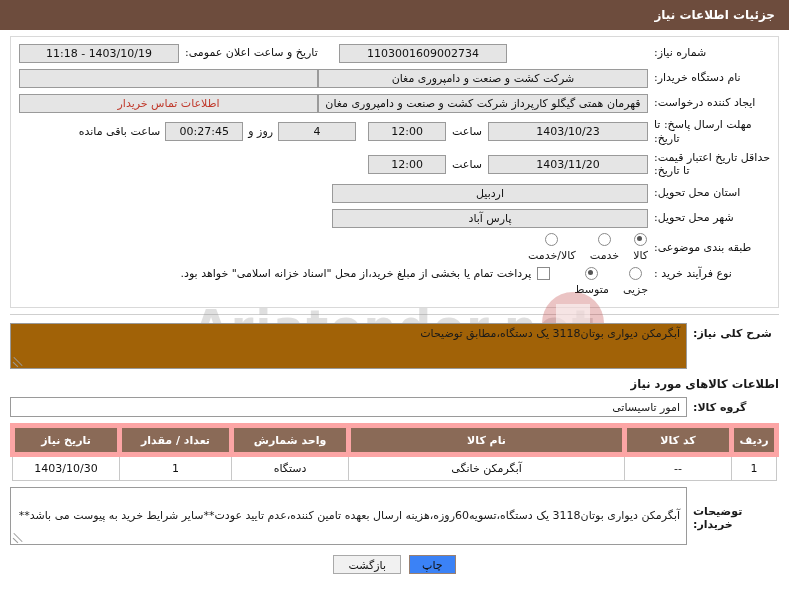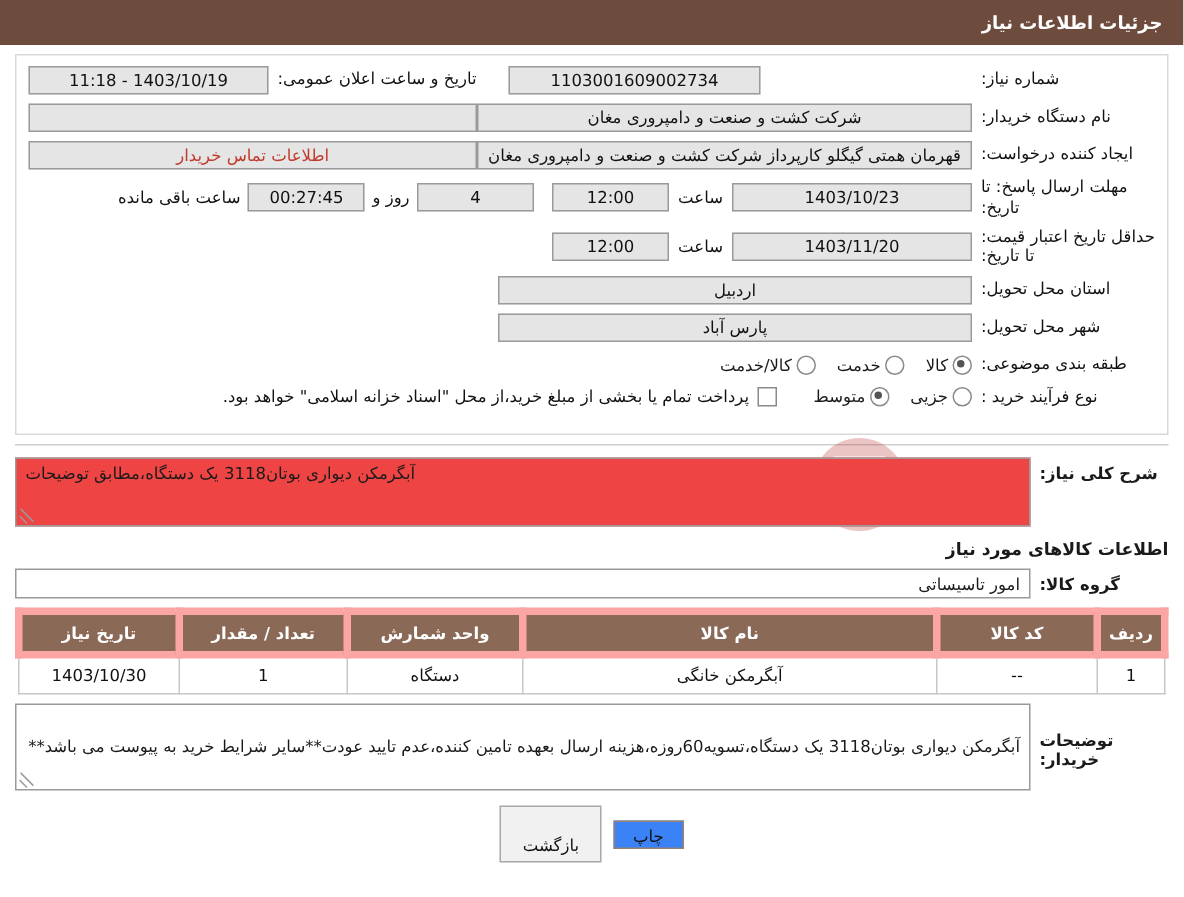--- a/index.html
+++ b/index.html
@@ -159,20 +159,21 @@
     flex-wrap: nowrap;
     justify-content: flex-end;
   }
   .radio-item {
     display: flex;
     align-items: center;
     gap: 3px;
     margin-left: 10px;
     font-size: 11px;
     white-space: nowrap;
+    flex-direction: column;
   }
   .radio {
     width: 11px;
     height: 11px;
     border: 1px solid #8a8a8a;
     border-radius: 50%;
     background: #fff;
     display: inline-block;
     position: relative;
   }
@@ -209,27 +210,27 @@
     min-width: 86px;
     text-align: left;
     padding-left: 6px;
     padding-top: 4px;
     font-size: 11px;
     font-weight: bold;
   }
   .desc-box {
     flex: 1;
     border: 1px solid #9a9a9a;
-    background: #ef4444;
+    background: #a16207;
     height: 46px;
     padding: 3px 6px;
     font-size: 11px;
     box-sizing: border-box;
     position: relative;
-    text-align: left;
+    text-align: right;
     z-index: 6;
   }
   .resize-grip {
     position: absolute;
     left: 1px;
     bottom: 1px;
     width: 12px;
     height: 12px;
   }
   .resize-grip::before,
@@ -340,21 +341,21 @@
     padding: 2px 12px;
     height: 19px;
     line-height: 15px;
     box-sizing: border-box;
     cursor: pointer;
     color: #111;
   }
   .btn.plain {
     background: #f1f1f1;
     border: 1px solid #a9a9a9;
-    padding: 18px 14px;
+    padding: 2px 14px;
   }
 </style>
 </head>
 <body>
 
 <div class="page-header">
   <span class="title">جزئیات اطلاعات نیاز</span>
 </div>
 
 <div class="watermark">

